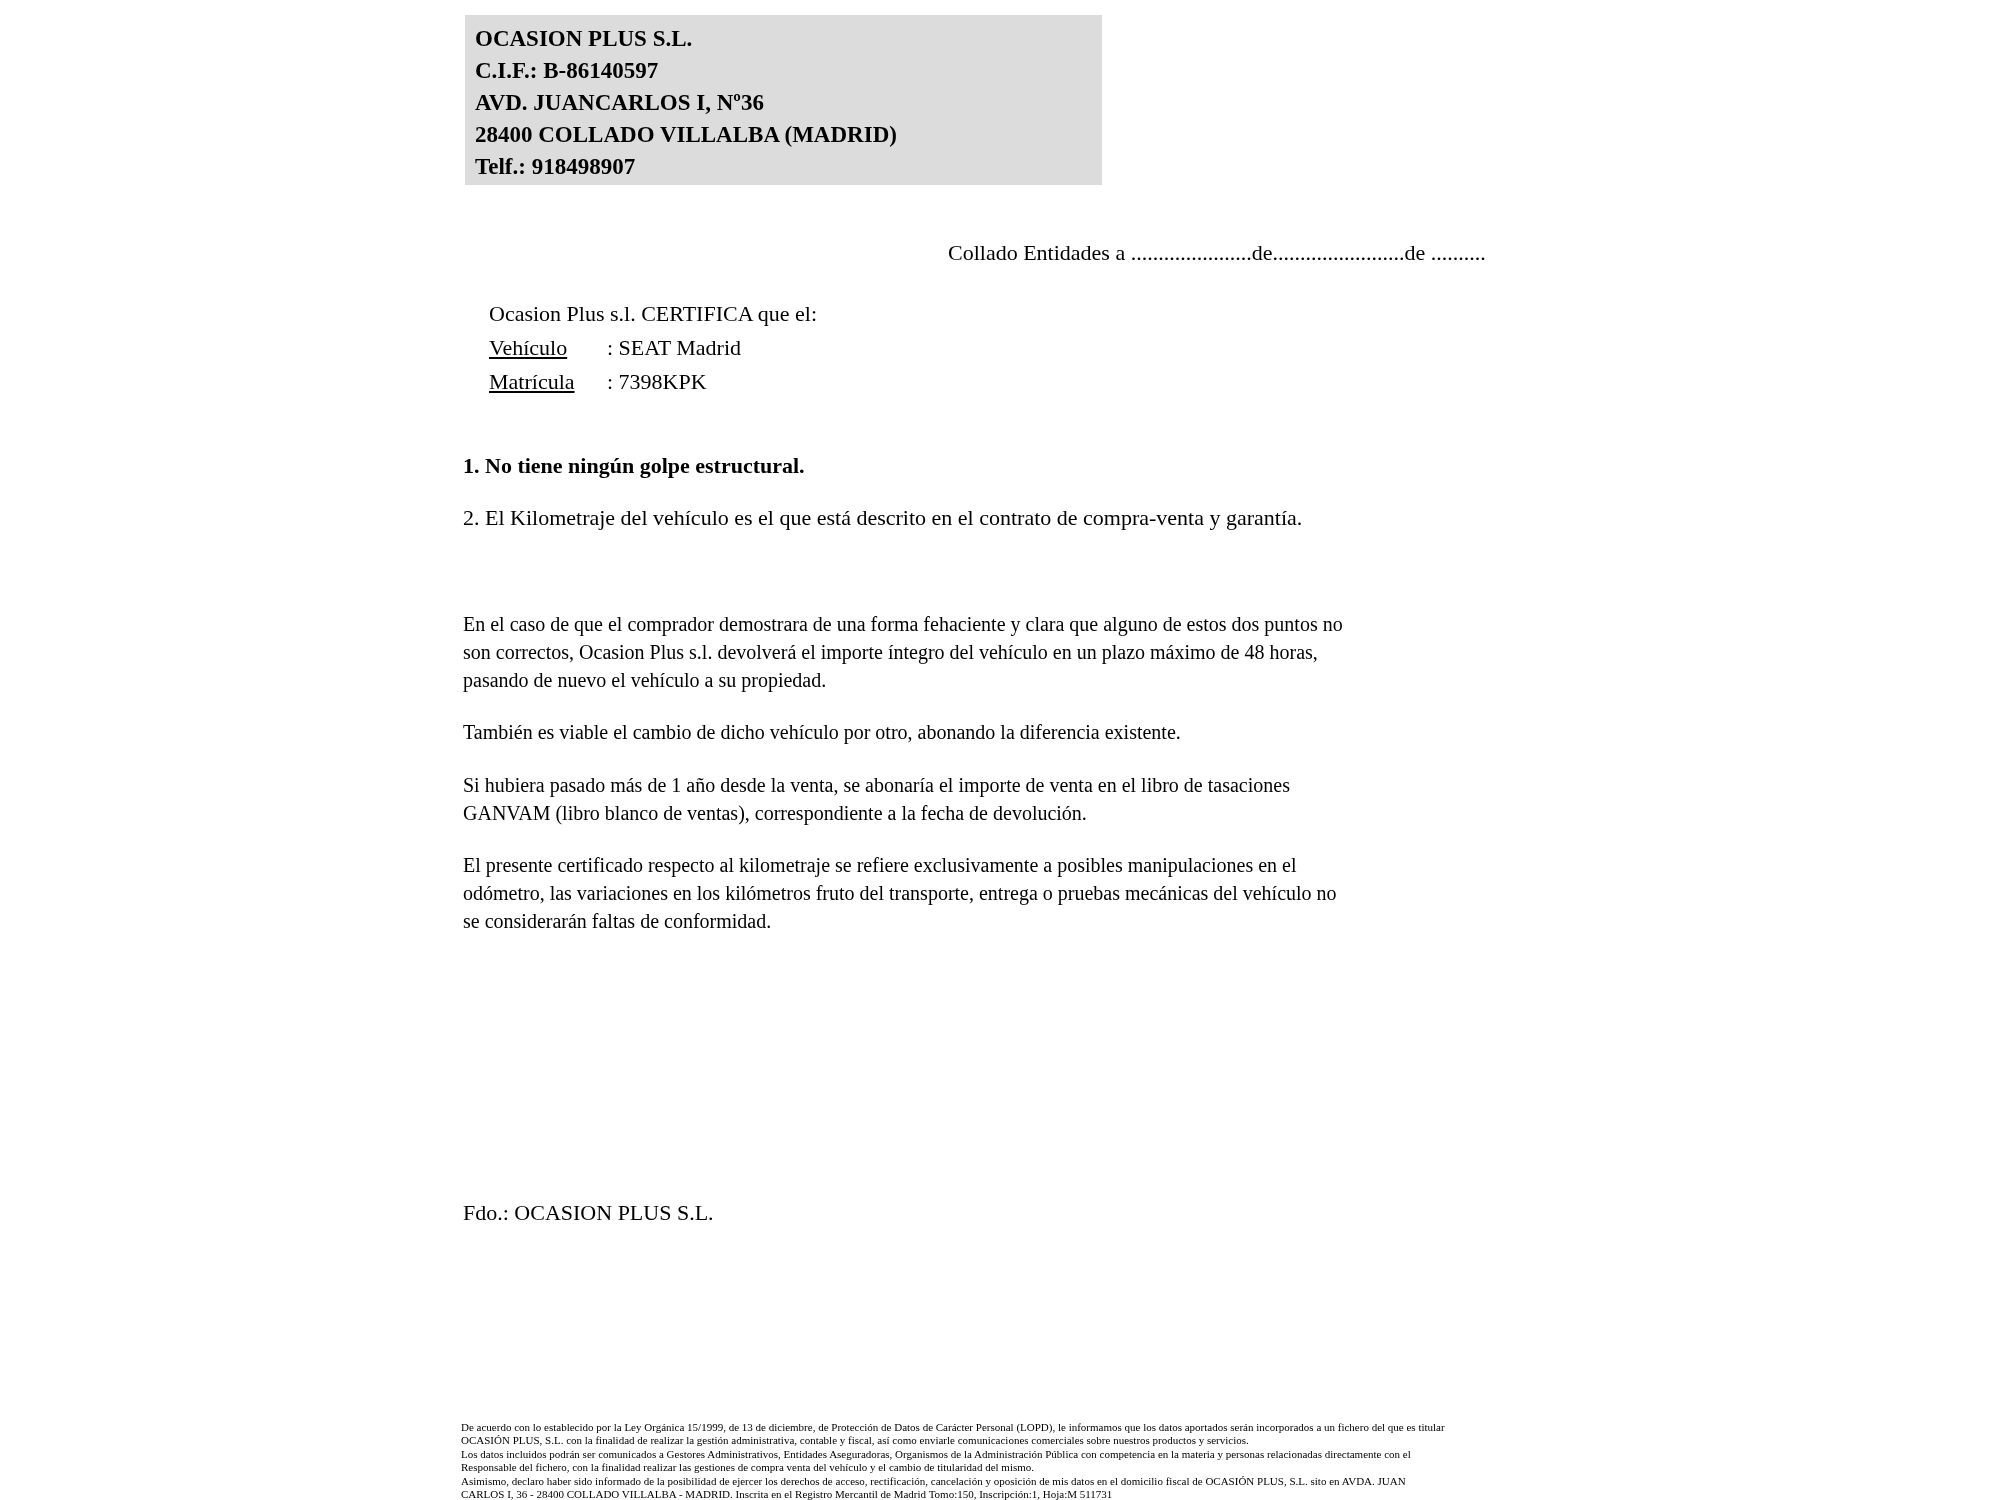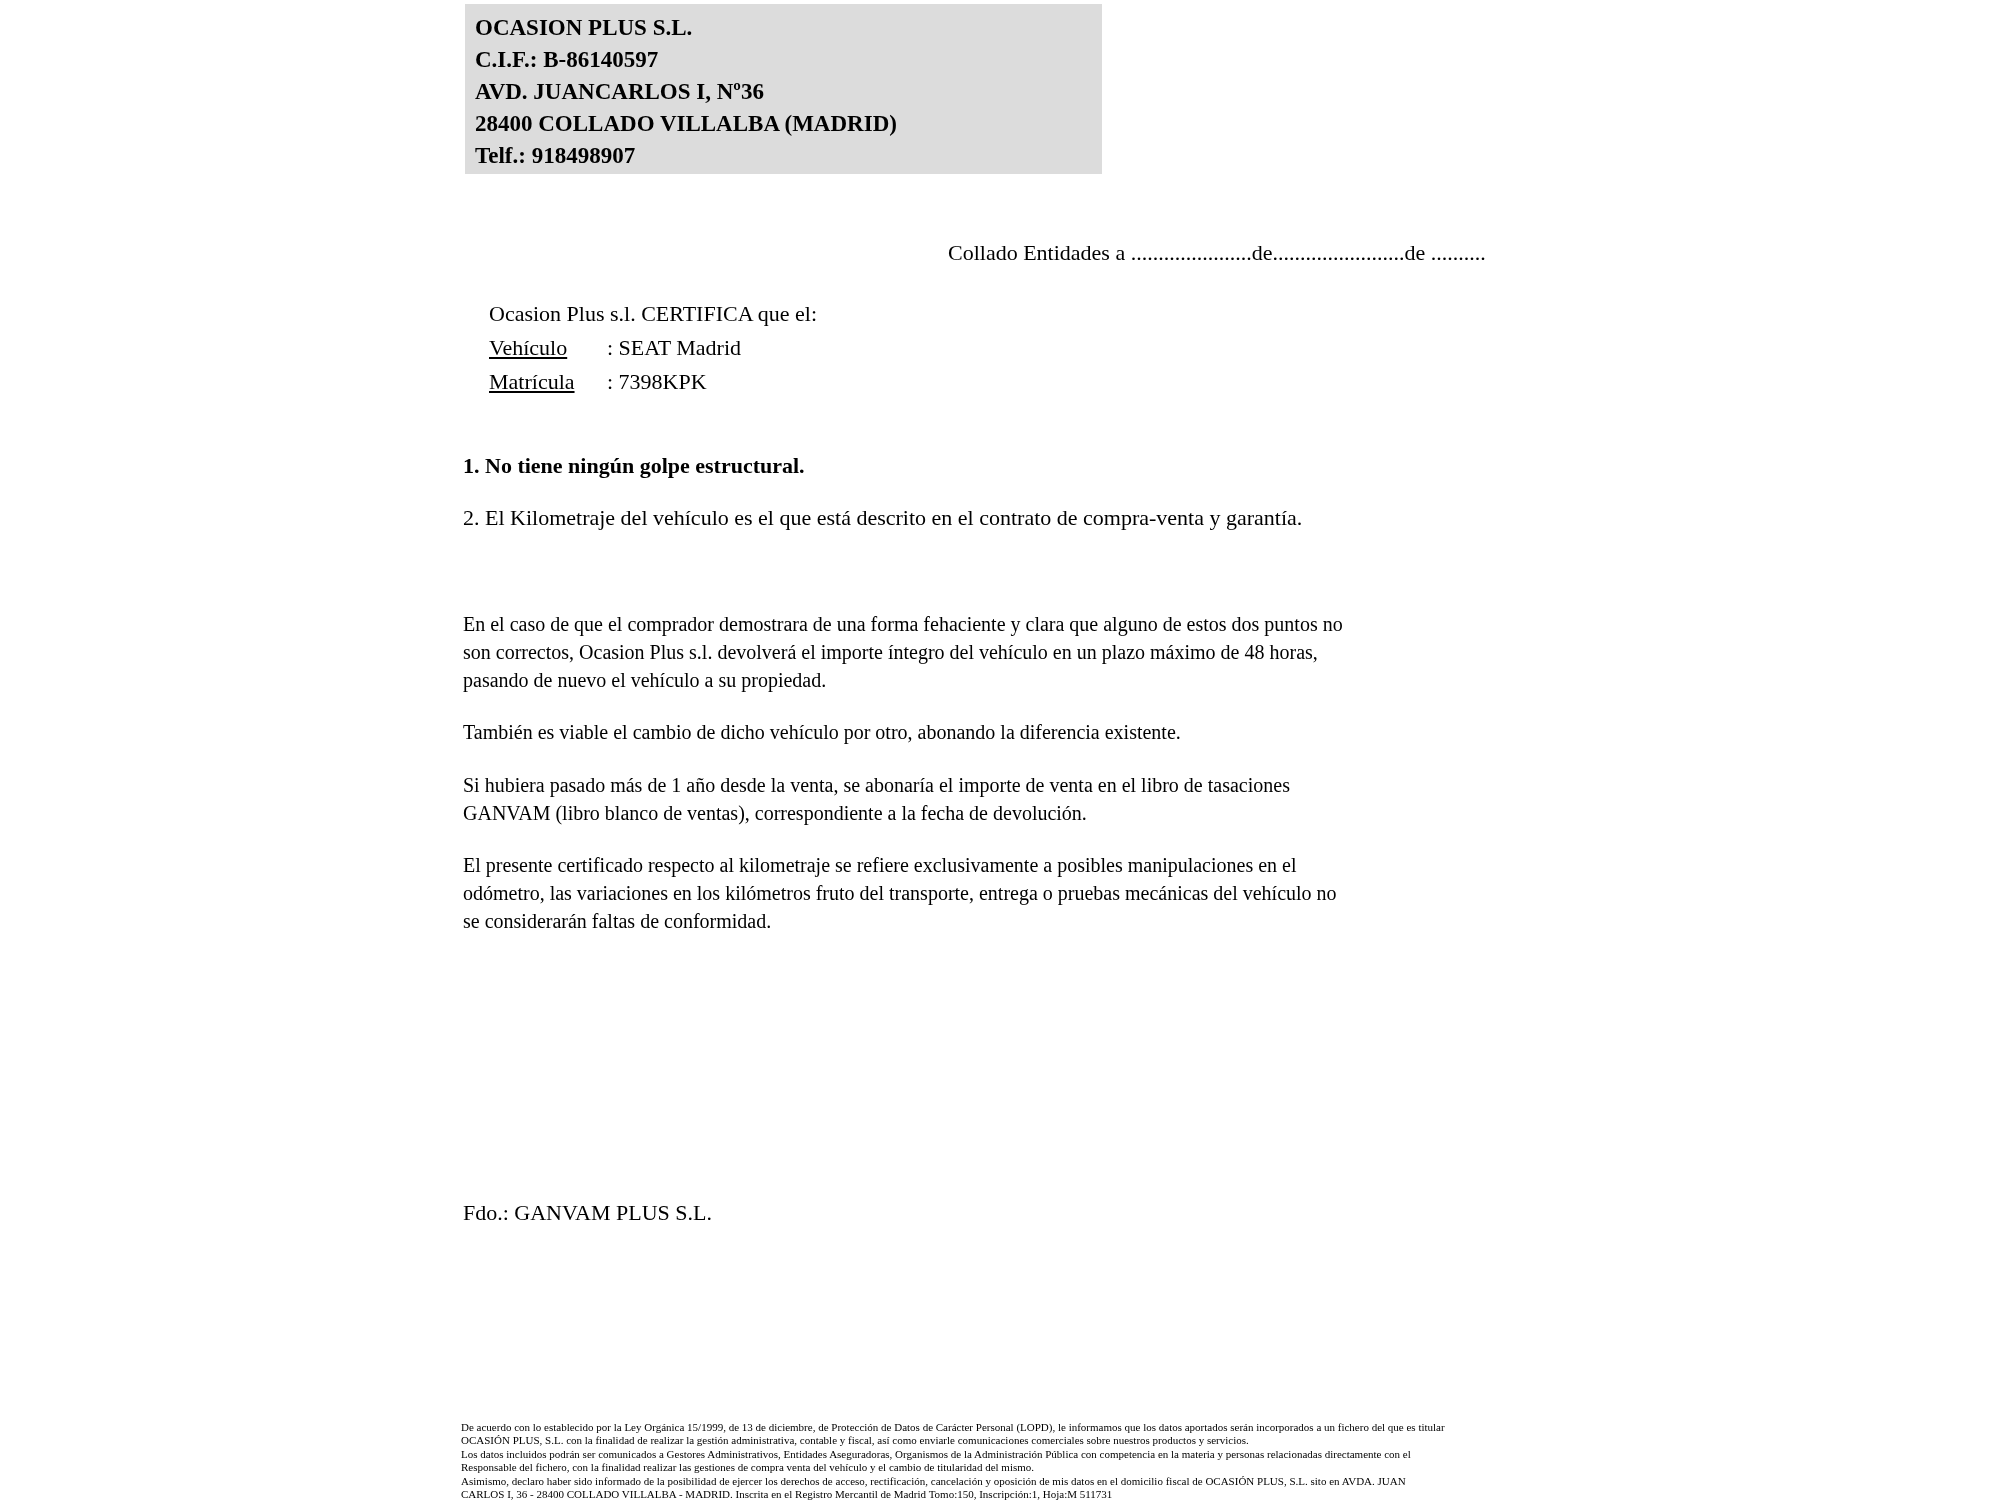--- a/index.html
+++ b/index.html
@@ -8,21 +8,21 @@
     width:2000px;
     height:1500px;
     background:#ffffff;
     font-family:"Liberation Serif","DejaVu Serif",serif;
     color:#000000;
     overflow:hidden;
   }
   .header-box{
     position:absolute;
     left:465px;
-    top:4px;
+    top:15px;
     width:637px;
     height:170px;
     background:#dcdcdc;
     padding:8px 8px 0 10px;
     box-sizing:border-box;
   }
   .header-box div{
     font-weight:bold;
     font-size:23px;
     line-height:32px;
@@ -122,21 +122,21 @@
     <div>Si hubiera pasado más de 1 año desde la venta, se abonaría el importe de venta en el libro de tasaciones</div>
     <div>GANVAM (libro blanco de ventas), correspondiente a la fecha de devolución.</div>
   </div>
 
   <div class="para para-4">
     <div>El presente certificado respecto al kilometraje se refiere exclusivamente a posibles manipulaciones en el</div>
     <div>odómetro, las variaciones en los kilómetros fruto del transporte, entrega o pruebas mecánicas del vehículo no</div>
     <div>se considerarán faltas de conformidad.</div>
   </div>
 
-  <div class="signature">Fdo.: GANVAM PLUS S.L.</div>
+  <div class="signature">Fdo.: OCASION PLUS S.L.</div>
 
   <div class="legal-footer">
     <div>De acuerdo con lo establecido por la Ley Orgánica 15/1999, de 13 de diciembre, de Protección de Datos de Carácter Personal (LOPD), le informamos que los datos aportados serán incorporados a un fichero del que es titular</div>
     <div>OCASIÓN PLUS, S.L. con la finalidad de realizar la gestión administrativa, contable y fiscal, así como enviarle comunicaciones comerciales sobre nuestros productos y servicios.</div>
     <div>Los datos incluidos podrán ser comunicados a Gestores Administrativos, Entidades Aseguradoras, Organismos de la Administración Pública con competencia en la materia y personas relacionadas directamente con el</div>
     <div>Responsable del fichero, con la finalidad realizar las gestiones de compra venta del vehículo y el cambio de titularidad del mismo.</div>
     <div>Asimismo, declaro haber sido informado de la posibilidad de ejercer los derechos de acceso, rectificación, cancelación y oposición de mis datos en el domicilio fiscal de OCASIÓN PLUS, S.L. sito en AVDA. JUAN</div>
     <div>CARLOS I, 36 - 28400 COLLADO VILLALBA - MADRID. Inscrita en el Registro Mercantil de Madrid Tomo:150, Inscripción:1, Hoja:M 511731</div>
   </div>
 

